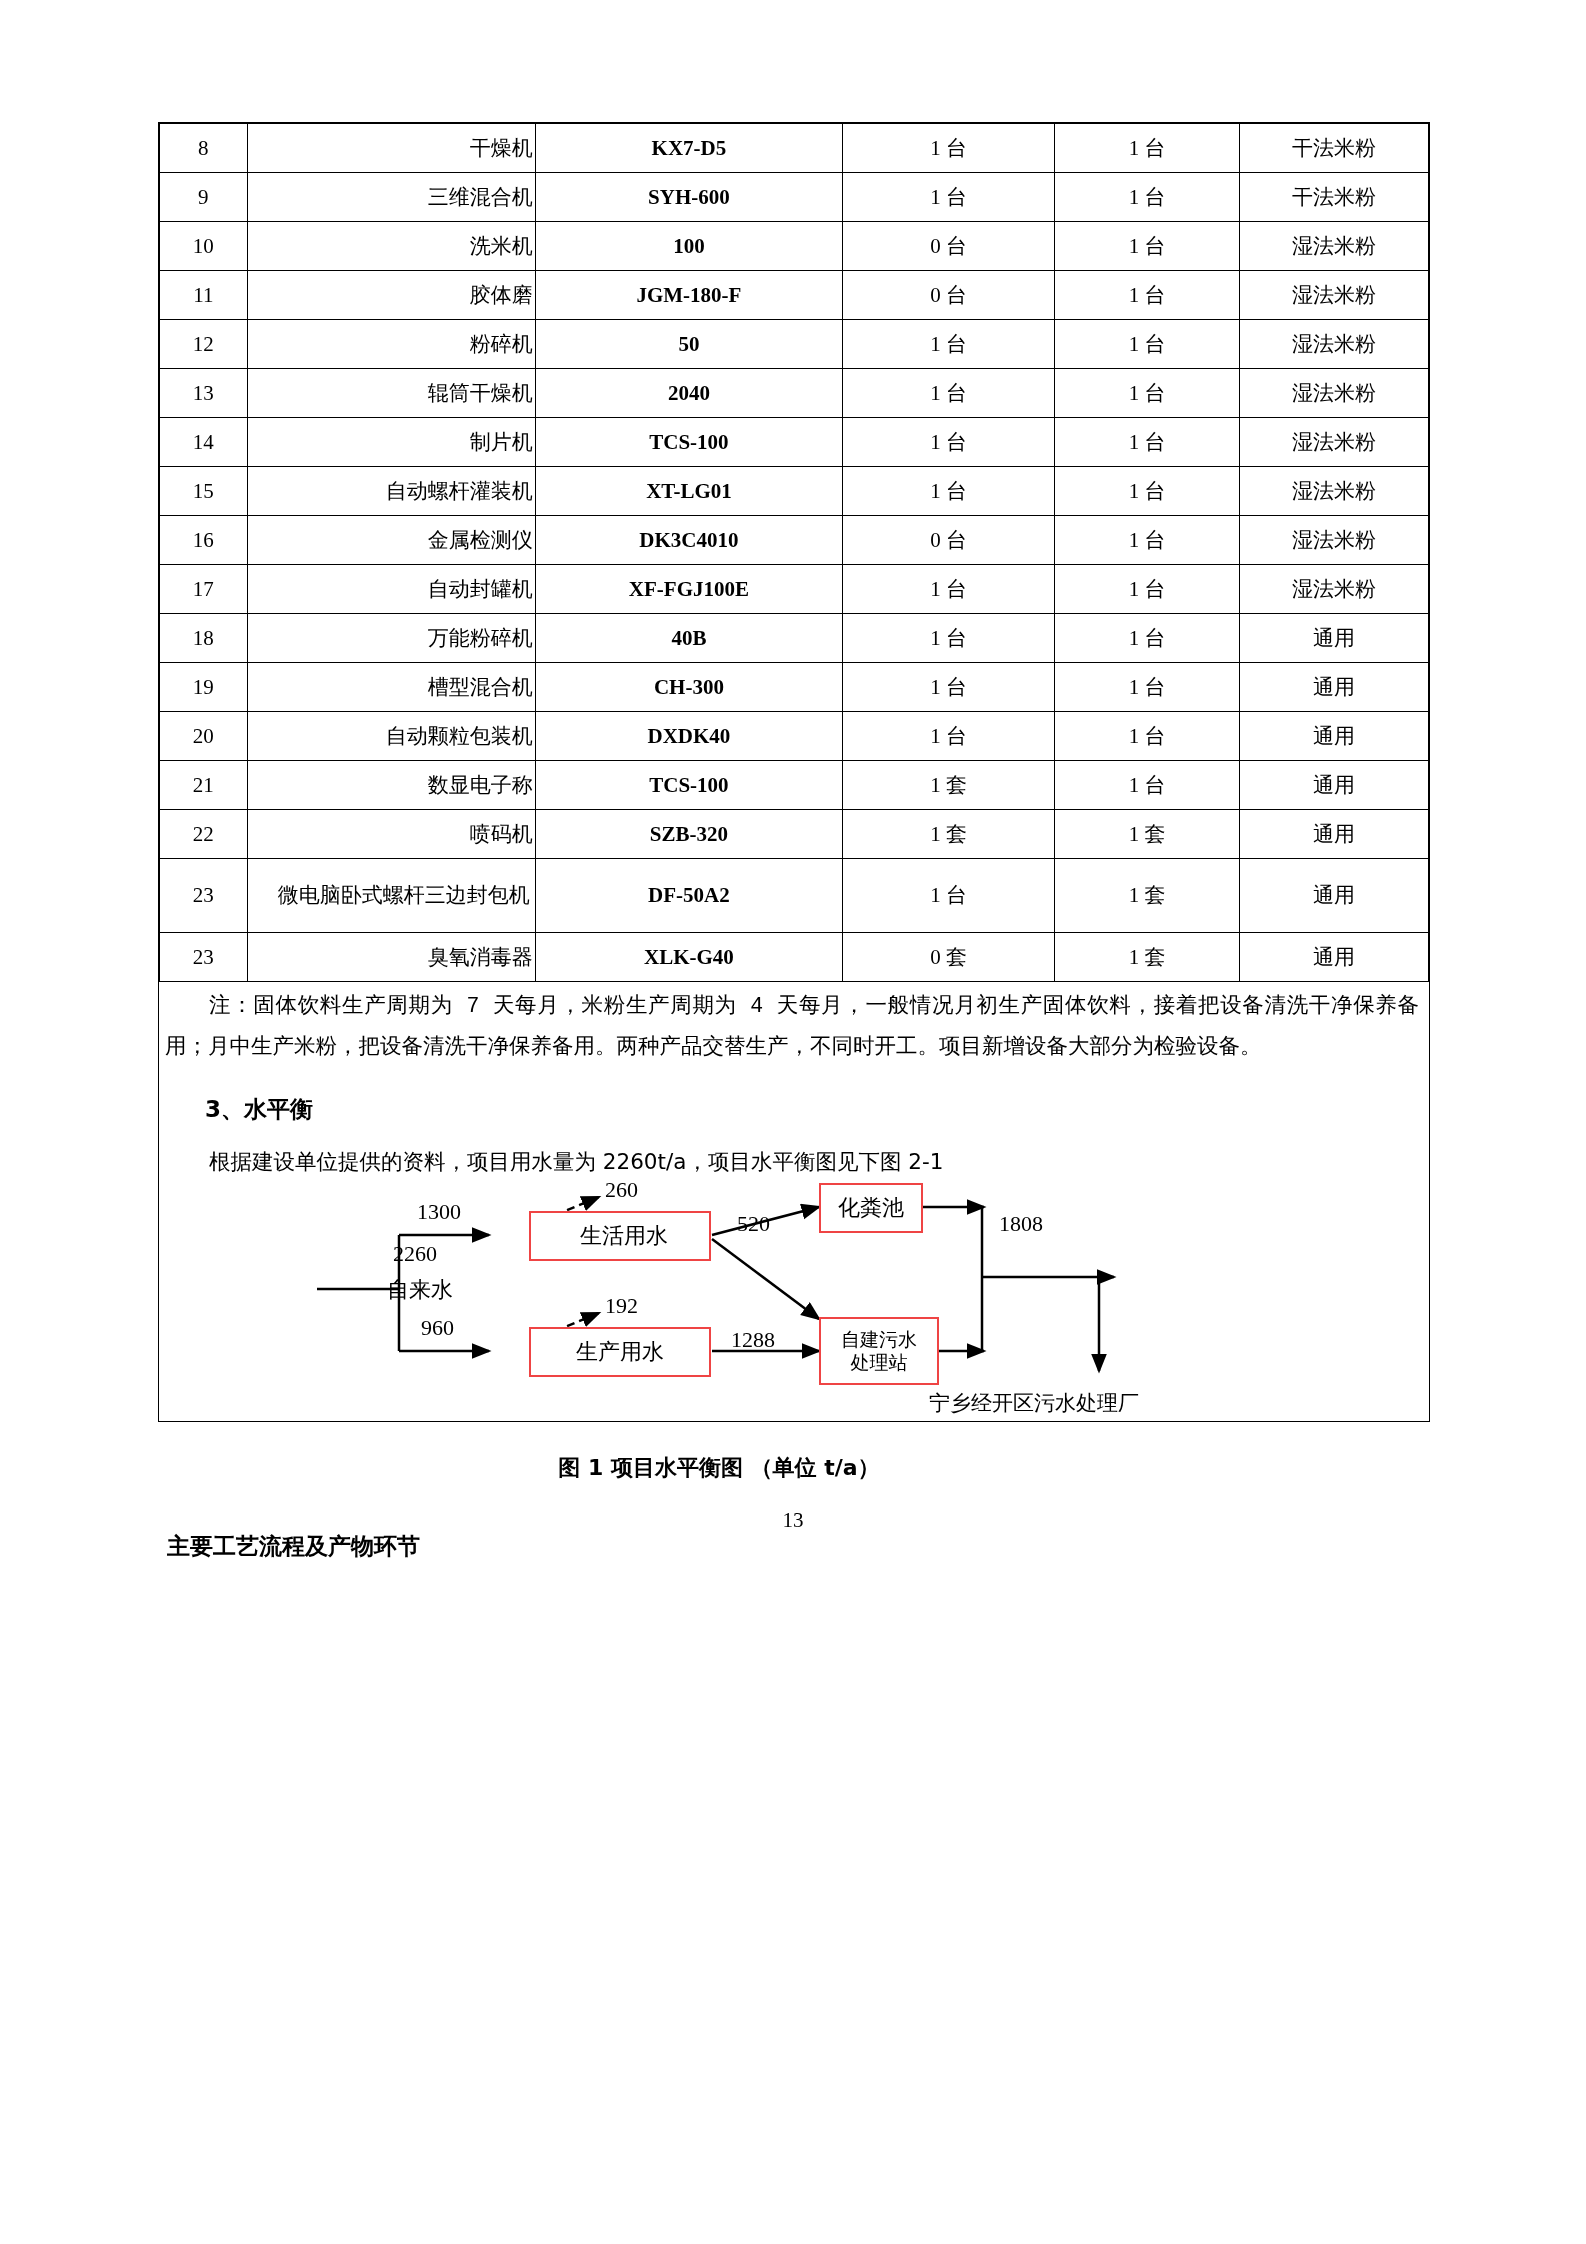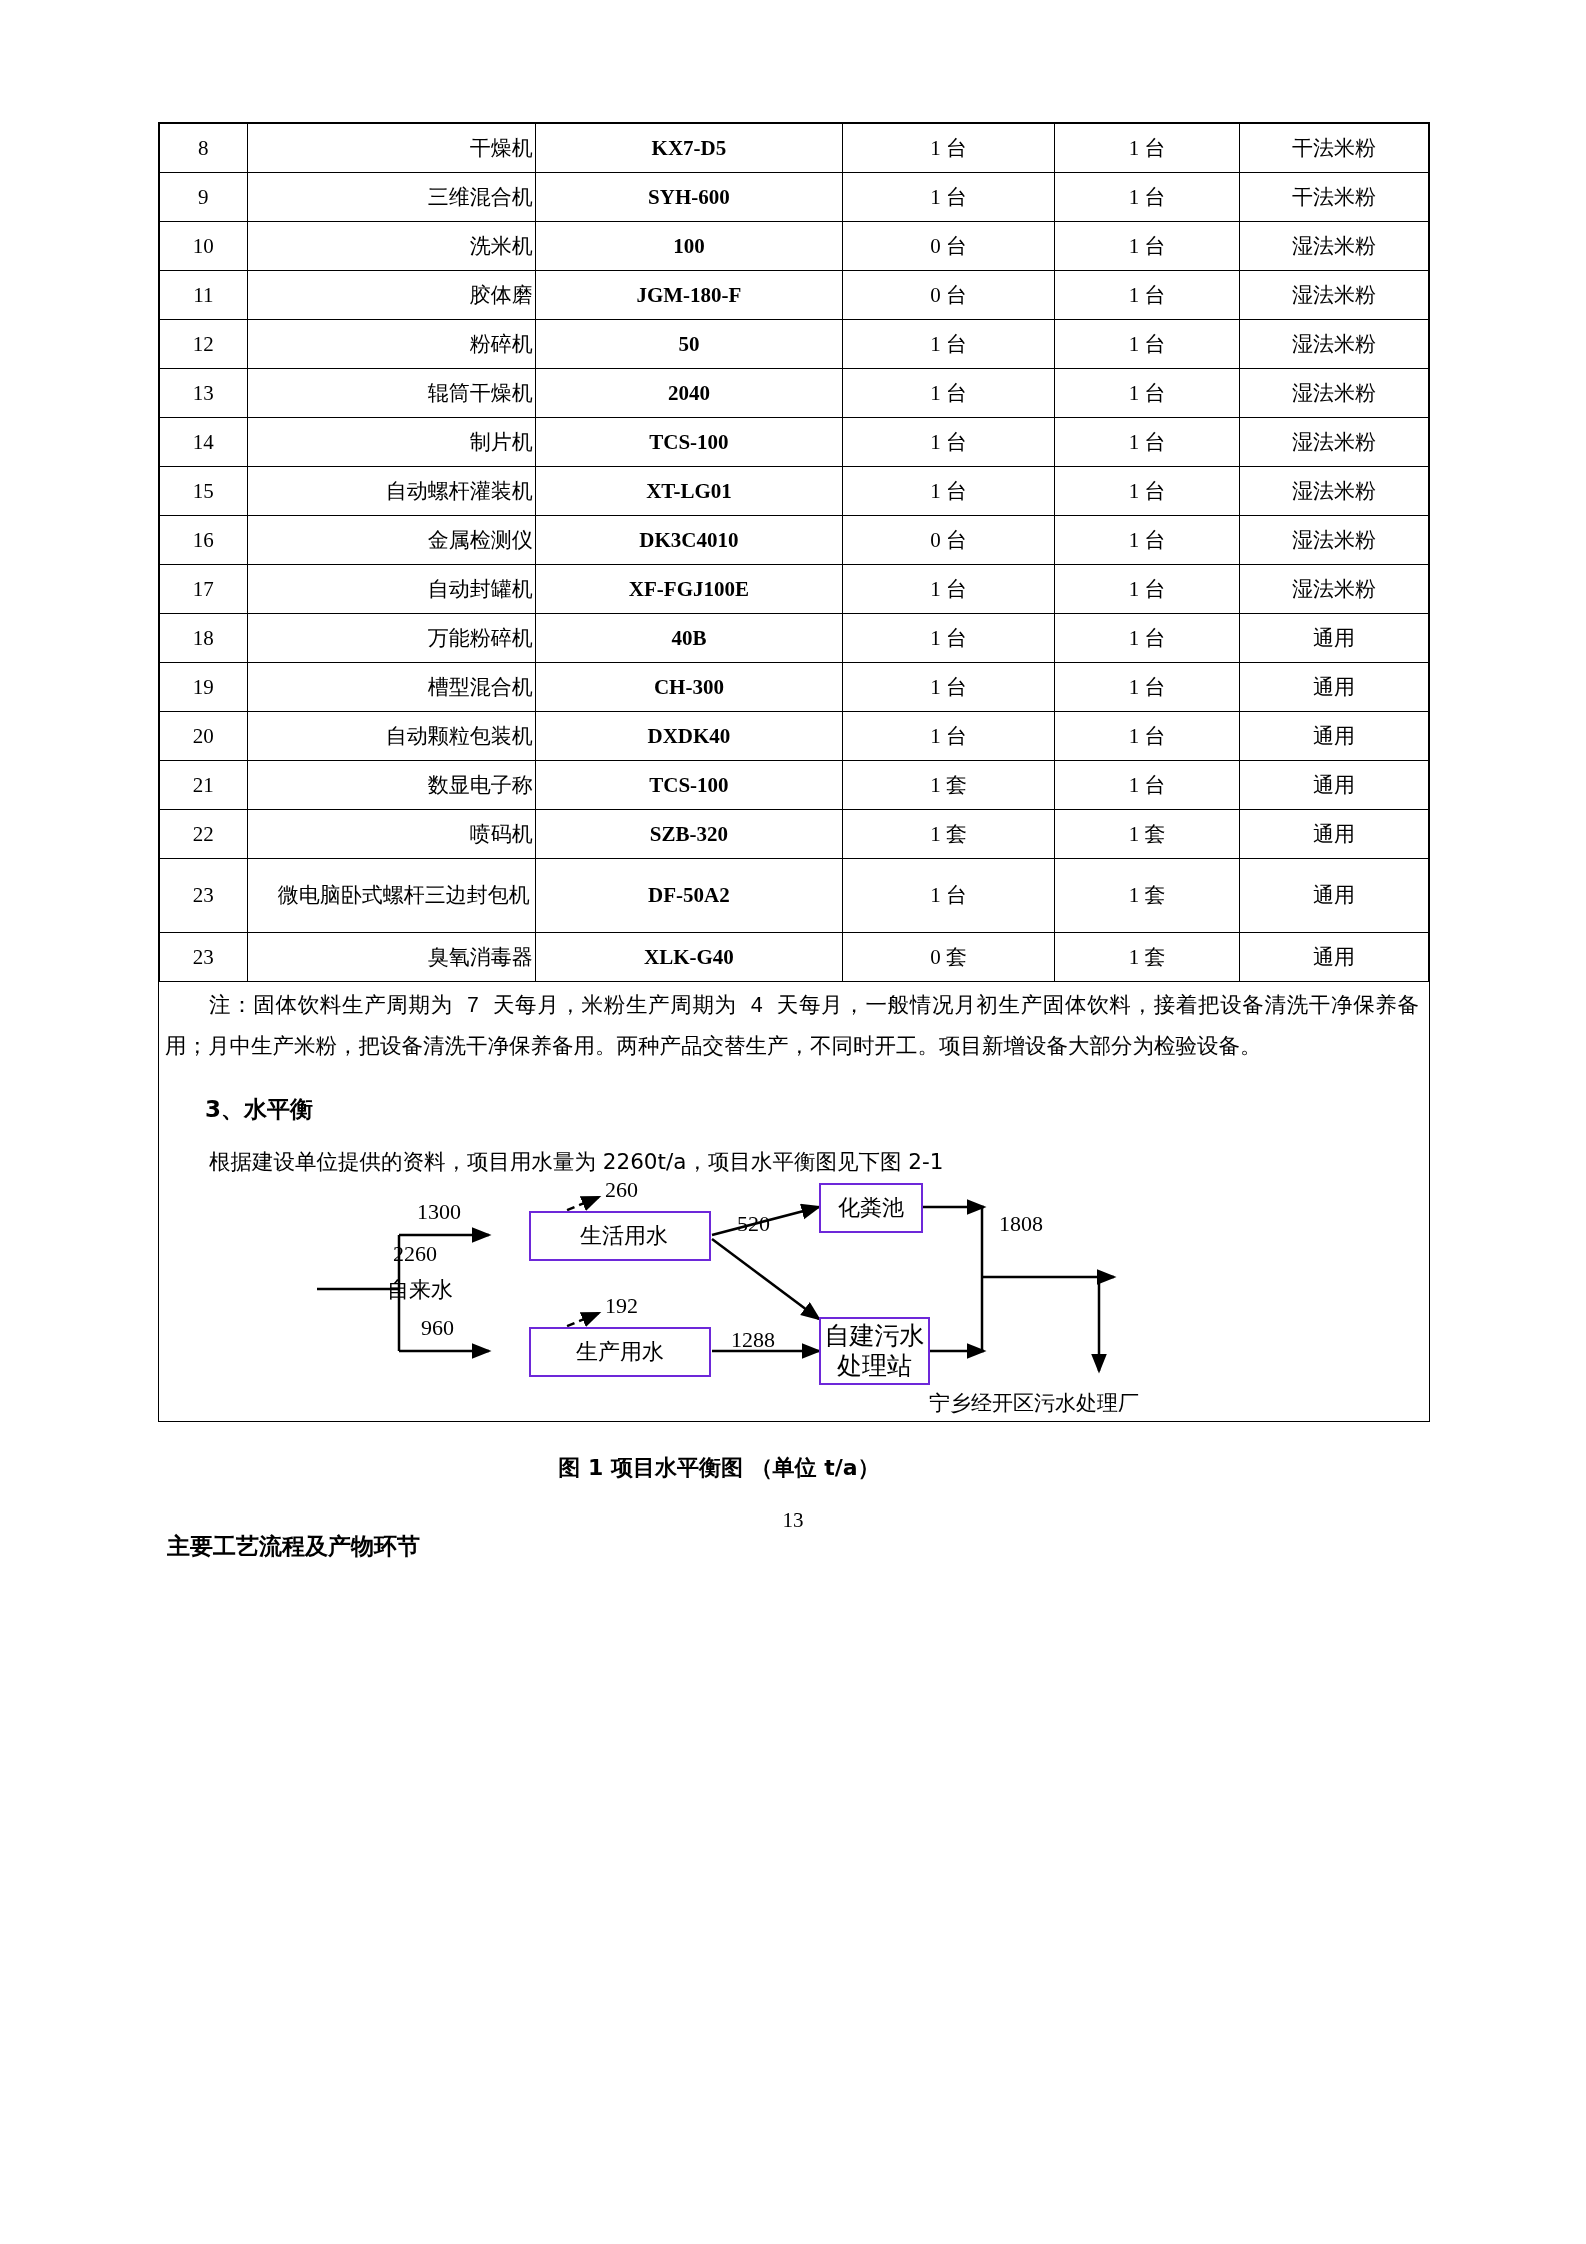--- a/index.html
+++ b/index.html
@@ -96,21 +96,21 @@
 
   
   .diagram {
     position: relative;
     width: 1270px;
     height: 260px;
     margin-top: 8px;
   }
   .dg-box {
     position: absolute;
-    border: 2px solid #6d28d9;
+    border: 2px solid #ef4444;
     box-sizing: border-box;
     display: flex;
     align-items: center;
     justify-content: center;
     font-family: "DejaVu Sans", sans-serif;
     font-size: 22px;
     text-align: center;
     line-height: 1.2;
     background: #fff;
   }
@@ -356,21 +356,21 @@
       <div class="dg-num" style="left:446px; top:-12px;">260</div>
       <div class="dg-num" style="left:446px; top:104px;">192</div>
 
       <div class="dg-box" style="left:370px; top:22px; width:182px; height:50px;padding-left:8px;">生活用水</div>
       <div class="dg-box" style="left:370px; top:138px; width:182px; height:50px;">生产用水</div>
 
       <div class="dg-num" style="left:578px; top:22px;">520</div>
       <div class="dg-num" style="left:572px; top:138px;">1288</div>
 
       <div class="dg-box" style="left:660px; top:-6px; width:104px; height:50px;">化粪池</div>
-      <div class="dg-box" style="left:660px; top:128px; width:111px; height:68px; font-size:25px;">
+      <div class="dg-box" style="left:660px; top:128px; width:120px; height:68px; font-size:19px;">
           <span>自建污水<br>处理站</span>
         </div>
 
       <div class="dg-num" style="left:840px; top:22px;">1808</div>
 
       <div class="dg-label" style="left:770px; top:200px; font-size:21px;">宁乡经开区污水处理厂</div>
     </div>
 
     <div class="fig-caption">图 1    项目水平衡图    （单位 t/a）</div>
 

